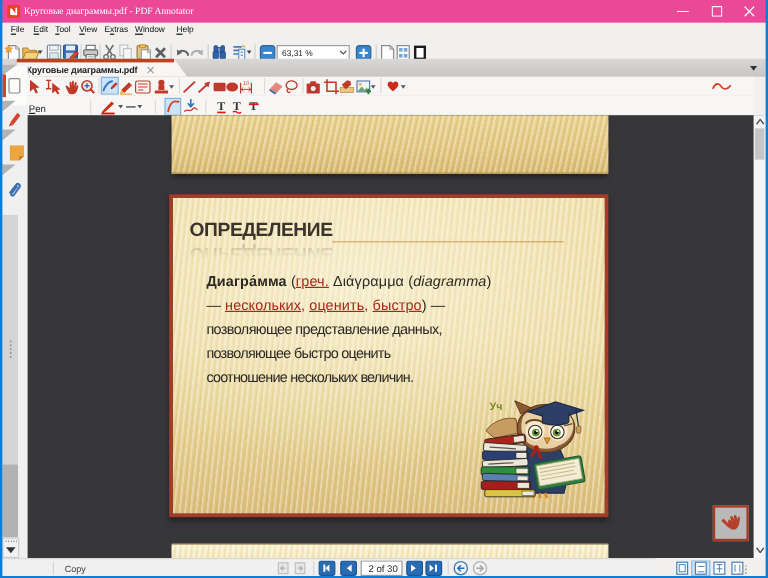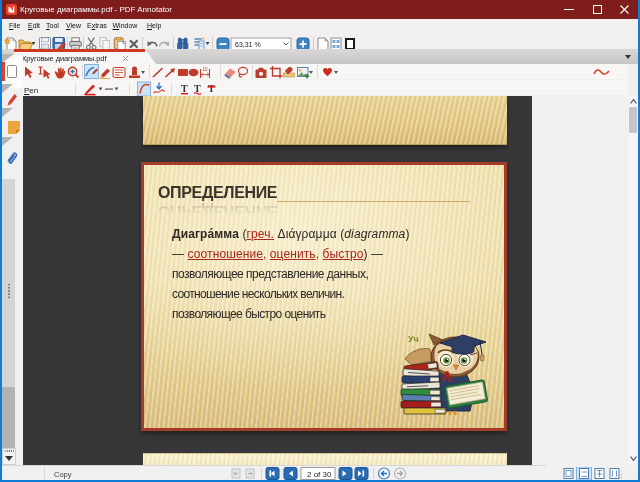--- a/index.html
+++ b/index.html
@@ -1,32 +1,32 @@
 <!DOCTYPE html>
 <html><head>
 <meta charset="utf-8">
 <style>
   * { margin:0; padding:0; box-sizing:border-box; }
   html,body { width:640px; height:482px; overflow:hidden; }
   body { position:relative; font-family:"Liberation Sans", sans-serif; background:#f1f0ef; }
   .abs { position:absolute; }
   svg { display:block; }
-  #titlebar { left:0; top:0; width:640px; height:19px; background:#7f1d1d; }
+  #titlebar { left:0; top:0; width:640px; height:19px; background:#ec4899;font-family:Liberation Serif, serif; }
   #title-text { left:20px; top:5px; font-size:8px; color:#fff; white-space:nowrap; }
   #menubar { left:2px; top:19px; width:636px; height:14px; background:#f1f0ef; font-size:7px; color:#111; }
   #menubar span { position:absolute; top:3px; }
   #toolbar1 { left:2px; top:34px; width:636px; height:19px; background:#f1f0ef; }
   #tabbar { left:2px; top:49px; width:636px; height:15px; background:linear-gradient(#d9d8d7,#c7c6c5); }
   #tab { left:12px; top:0px; width:142px; height:15px; background:#f7f6f5; clip-path:polygon(0 0, 131px 0, 142px 15px, 0 15px); }
   #tabred { left:12px; top:0px; width:131px; height:2.5px; background:#ce3a21; }
-  #tabtext { left:20px; top:4.5px; font-size:7.5px; letter-spacing:-0.1px; font-weight:normal; color:#222; }
+  #tabtext { left:20px; top:4.5px; font-size:7.5px; letter-spacing:-0.1px; font-weight:bold; color:#222; }
   #toolbar2 { left:23px; top:64px; width:605px; height:15px; background:#f7f6f5; }
   #penbar { left:23px; top:80px; width:605px; height:15px; background:#f7f6f5; }
   #leftcol { left:2px; top:54px; width:21px; height:411px; background:#f0f0f0; }
-  #docarea { left:23px; top:96px; width:509px; height:369px; background:#37373a; overflow:hidden; }
+  #docarea { left:23px; top:96px; width:614px; height:369px; background:#37373a; overflow:hidden; }
   #scrollbar { left:628px; top:96px; width:10px; height:369px; background:#f5f5f5; }
   #statusbar { left:2px; top:465px; width:544px; height:15px; background:#f0f0f0; border-top:1px solid #d8d8d8; font-size:7.5px; color:#3a3a3a;padding-left:39px; }
   #bl { left:0; top:0; width:2px; height:482px; background:#0f7cd6; }
   #br { left:638px; top:0; width:2px; height:482px; background:#0f7cd6; }
   #bb { left:0; top:480px; width:640px; height:2px; background:#0f7cd6; }
   .page-tex {
     background:
       repeating-linear-gradient(96deg, rgba(255,253,244,0.33) 0 1.2px, rgba(255,253,244,0) 1.8px 2.6px, rgba(186,148,64,0.12) 3px 3.8px, rgba(186,148,64,0) 4.2px 4.6px),
       linear-gradient(180deg, #f4e7bd 0%, #eedfad 40%, #e7d39a 75%, #ddc387 100%);
   }
@@ -409,24 +409,24 @@
   </div>
 
   <div class="abs" id="docarea">
     <div class="abs page-tex" id="page1"></div>
     <div class="abs" id="page2">
       <div class="abs" id="slidetitle">ОПРЕДЕЛЕНИЕ</div>
       <div class="abs" id="slidetitle" style="top:37px; transform:scaleY(-1); opacity:0.26; filter:blur(0.4px); -webkit-mask-image:linear-gradient(0deg, rgba(0,0,0,0.95) 0%, rgba(0,0,0,0) 72%); mask-image:linear-gradient(0deg, rgba(0,0,0,0.95) 0%, rgba(0,0,0,0) 72%);">ОПРЕДЕЛЕНИЕ</div>
       <div class="abs" id="slideline"></div>
       <div class="abs" id="slidebody">
         <div style="letter-spacing:0.12px;"><b>Диагра́мма</b> (<a>греч.</a> Διάγραμμα (<i>diagramma</i>)</div>
-        <div style="letter-spacing:0.1px;">— <a>соотношение</a><span class="red">,</span> <a>оценить</a><span class="red">,</span> <a>быстро</a>) —</div>
+        <div style="letter-spacing:0.1px;">— <a>нескольких</a><span class="red">,</span> <a>оценить</a><span class="red">,</span> <a>быстро</a>) —</div>
         <div style="letter-spacing:-0.5px;">позволяющее представление данных,</div>
+        <div style="letter-spacing:-0.6px;">позволяющее быстро оценить</div>
         <div style="letter-spacing:-0.65px;">соотношение нескольких величин.</div>
-        <div style="letter-spacing:-0.6px;">позволяющее быстро оценить</div>
       </div>
       <svg class="abs" style="left:256px; top:166px;" width="88" height="86" viewBox="0 0 88 86" id="owl">
 
         <text x="8" y="11" font-size="9" font-weight="bold" fill="#7d8a2a">Уч</text>
 
         <path d="M5 28 C10 20, 22 16, 30 18 L32 30 L12 34 Z" fill="#c89b62" stroke="#7a5428" stroke-width="0.8"></path>
 
         <path d="M38 40 C30 52, 26 70, 30 80 L70 80 C74 66, 72 50, 64 40 Z" fill="#2e3f66" stroke="#1d2b49" stroke-width="1"></path>
 
         <ellipse cx="55" cy="26" rx="24" ry="20" fill="#8a5a35" stroke="#5d3a1c" stroke-width="1"></ellipse>

